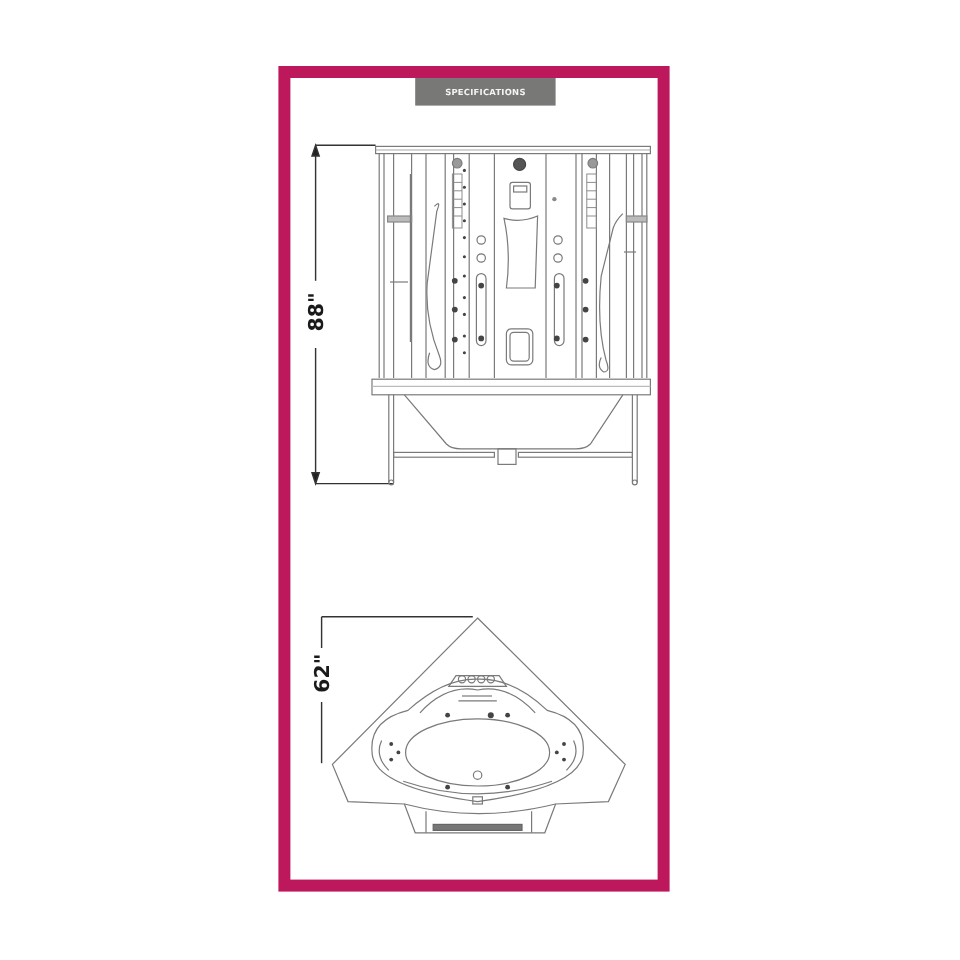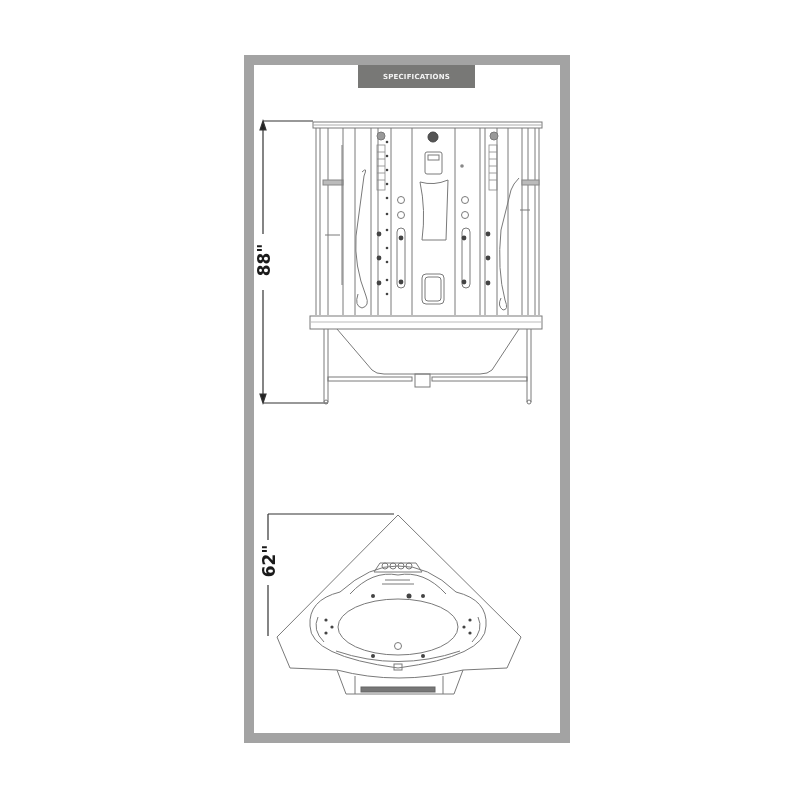--- a/index.html
+++ b/index.html
@@ -1,19 +1,19 @@
 <!DOCTYPE html>
 <html><head>
 <meta charset="utf-8">
 <style>
   html, body { margin: 0; padding: 0; background: #ffffff; }
   body { width: 800px; height: 800px; position: relative; overflow: hidden; font-family: "Liberation Sans", sans-serif; }
   .frame {
-    position: absolute; left: 244px; top: 55px; width: 306px; height: 668px;
-    border: 10px solid #a3a3a3; background: #ffffff;
+    position: absolute; left: 232px; top: 55px; width: 306px; height: 668px;
+    border: 10px solid #be185d; background: #ffffff;
   }
   .tab {
     position: absolute; left: 104px; top: 0; width: 117px; height: 23px;
     background: #787876; color: #f4f4f4;
     font-family: "DejaVu Sans", sans-serif; font-weight: bold; font-size: 7px;
     letter-spacing: 0.2px; display: flex; align-items: center; justify-content: center;
   }
   .dim-label {
     position: absolute; font-family: "DejaVu Sans", sans-serif; font-weight: bold;
     color: #1a1a1a; font-size: 17px; transform: rotate(-90deg); transform-origin: center;

